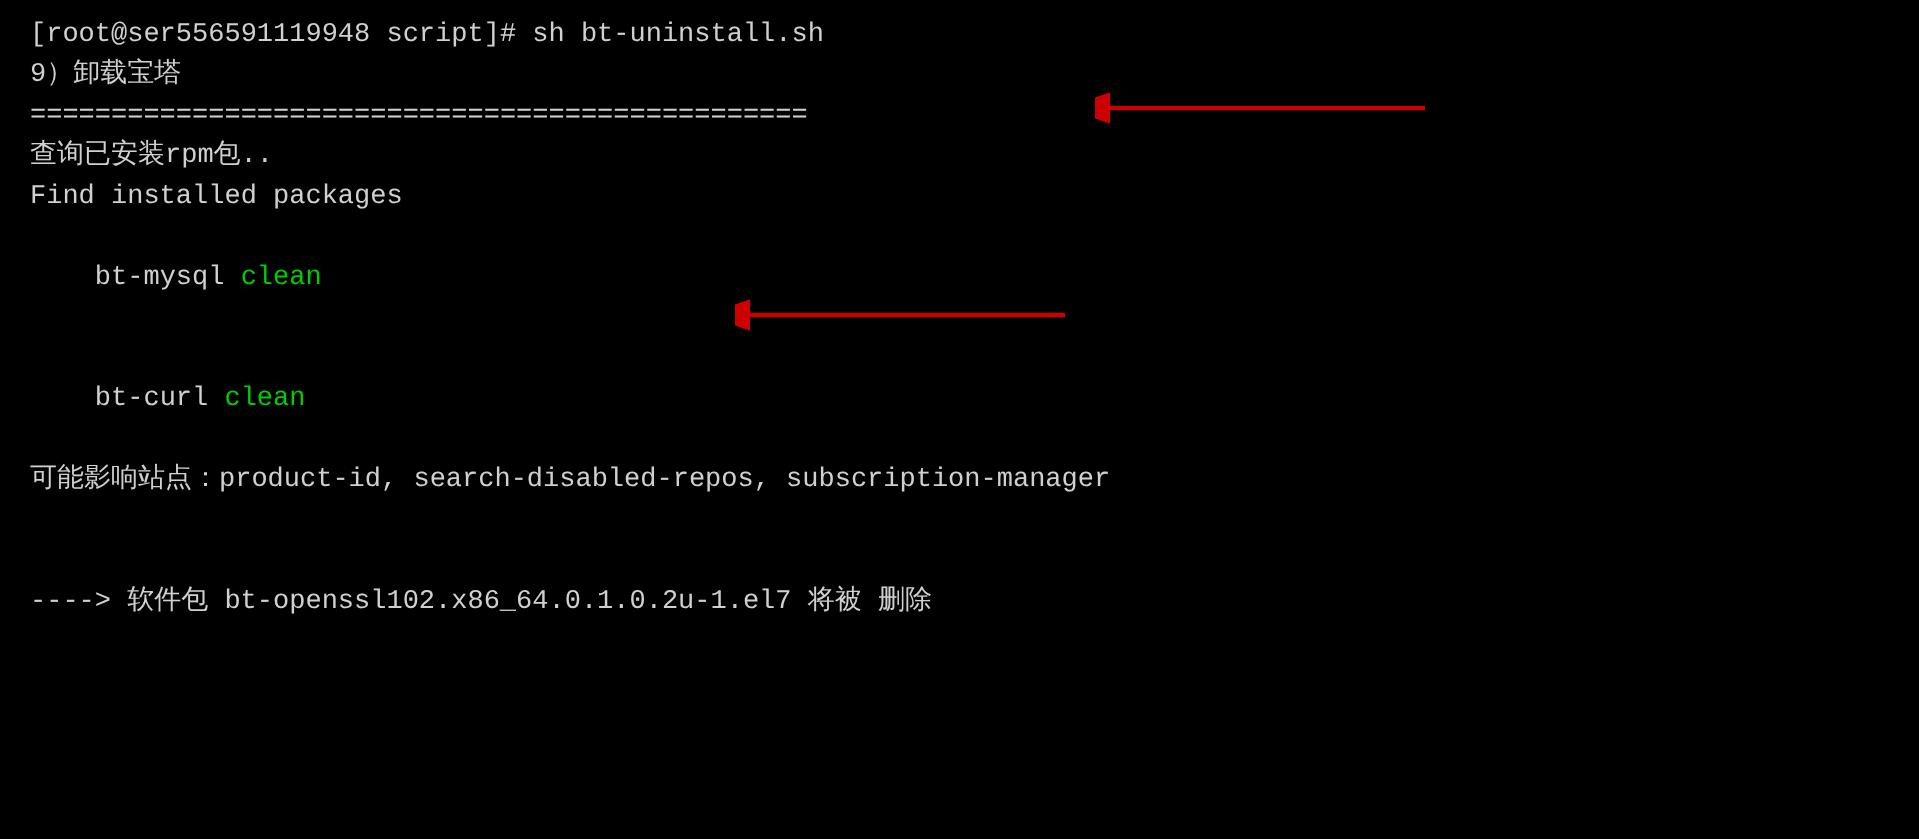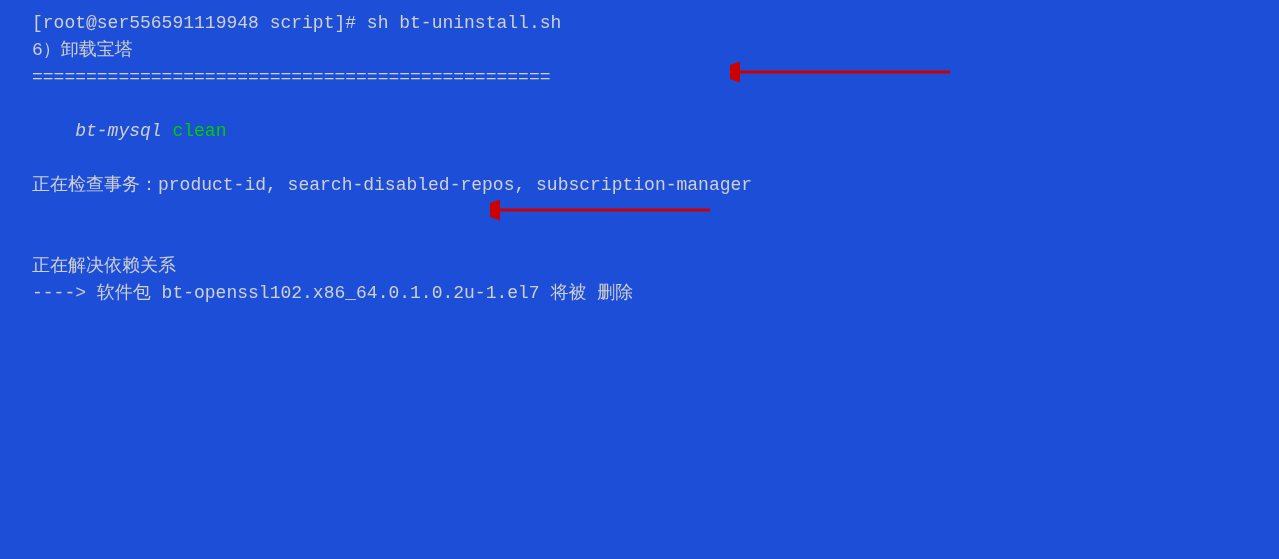--- a/index.html
+++ b/index.html
@@ -12,42 +12,41 @@
       background-color: #1a1a1a;
       color: #d0d0d0;
       font-family: 'Courier New', Courier, monospace;
       font-size: 18px;
       width: 1279px;
       height: 559px;
       overflow: hidden;
     }
 
     .terminal {
-      background-color: #1d4ed8;
-      padding: 10px 32px;
+      background-color: #000000;
+      padding: 10px 20px;
       width: 100%;
       height: 100%;
       overflow: hidden;
       position: relative;
     }
 
     .line {
       line-height: 1.5;
       white-space: pre;
       color: #d0d0d0;
     }
 
     .line-mixed {
       line-height: 1.5;
       white-space: pre;
     }
 
     .text-white {
       color: #d0d0d0;
-      font-style: italic;
     }
 
     .text-green {
       color: #00cc00;
     }
 
     .separator {
       color: #d0d0d0;
       line-height: 1.5;
     }
@@ -72,32 +71,36 @@
       width: 100%;
       height: 100%;
     }
   </style>
 </head>
 <body>
 
 <div class="terminal">
 
   <div class="line">[root@ser556591119948 script]# sh bt-uninstall.sh</div>
-  <div class="line">6）卸载宝塔</div>
+  <div class="line">9）卸载宝塔</div>
   <div class="line separator">================================================</div>
+  <div class="line">查询已安装rpm包..</div>
+  <div class="line">Find installed packages</div>
 
   <div class="line-mixed">
     <span class="text-white">bt-mysql </span><span class="text-green">clean</span>
   </div>
 
+  <div class="line-mixed">
+    <span class="text-white">bt-curl </span><span class="text-green">clean</span>
+  </div>
 
-  <div class="line">正在检查事务：product-id, search-disabled-repos, subscription-manager</div>
+  <div class="line">可能影响站点：product-id, search-disabled-repos, subscription-manager</div>
   <div class="line">&nbsp;</div>
   <div class="line">&nbsp;</div>
-  <div class="line">正在解决依赖关系</div>
   <div class="line">----&gt; 软件包 bt-openssl102.x86_64.0.1.0.2u-1.el7 将被 删除</div>
 
   <div class="arrow1">
     <svg class="arrow" viewBox="0 0 220 40" xmlns="http://www.w3.org/2000/svg">
       <defs>
         <marker id="arrowhead1" markerWidth="10" markerHeight="7" refX="0" refY="3.5" orient="auto">
           <polygon points="0 0, 10 3.5, 0 7" fill="#cc0000"></polygon>
         </marker>
       </defs>
       <line x1="220" y1="20" x2="10" y2="20" stroke="#cc0000" stroke-width="3" marker-end="url(#arrowhead1)"></line>

